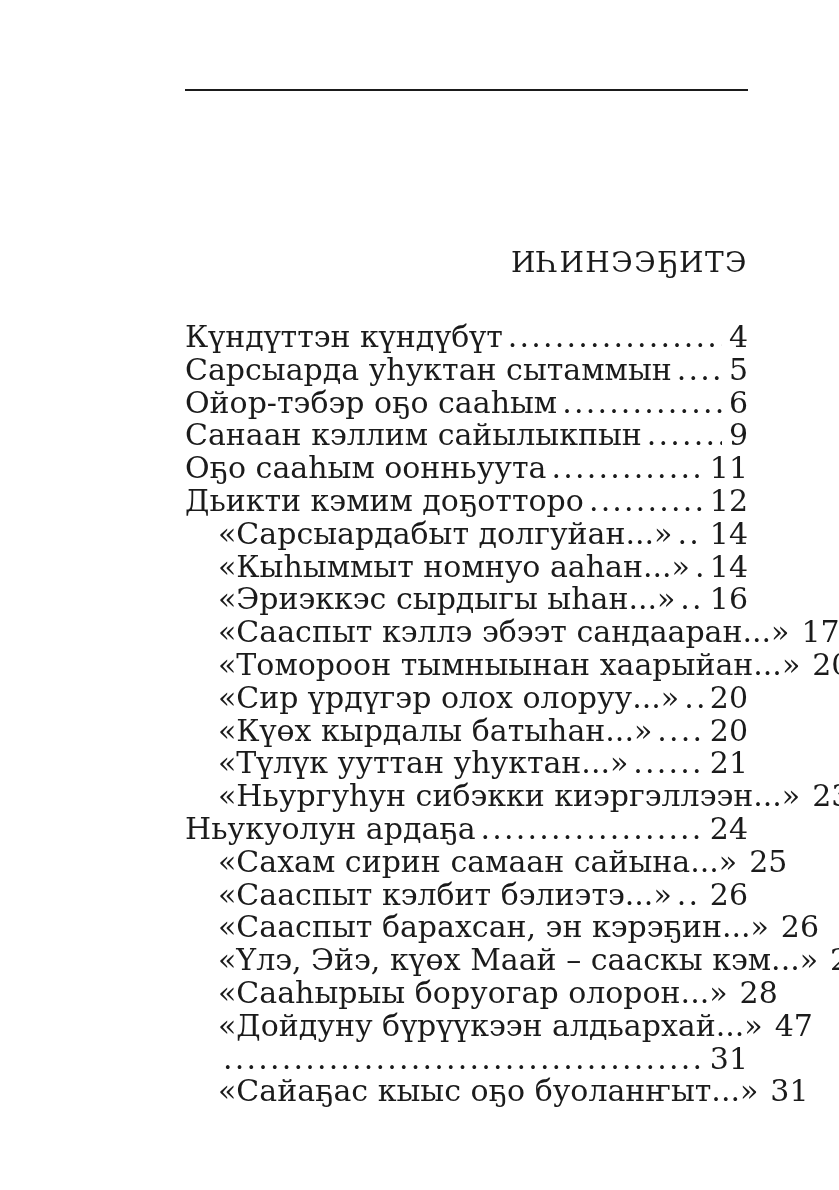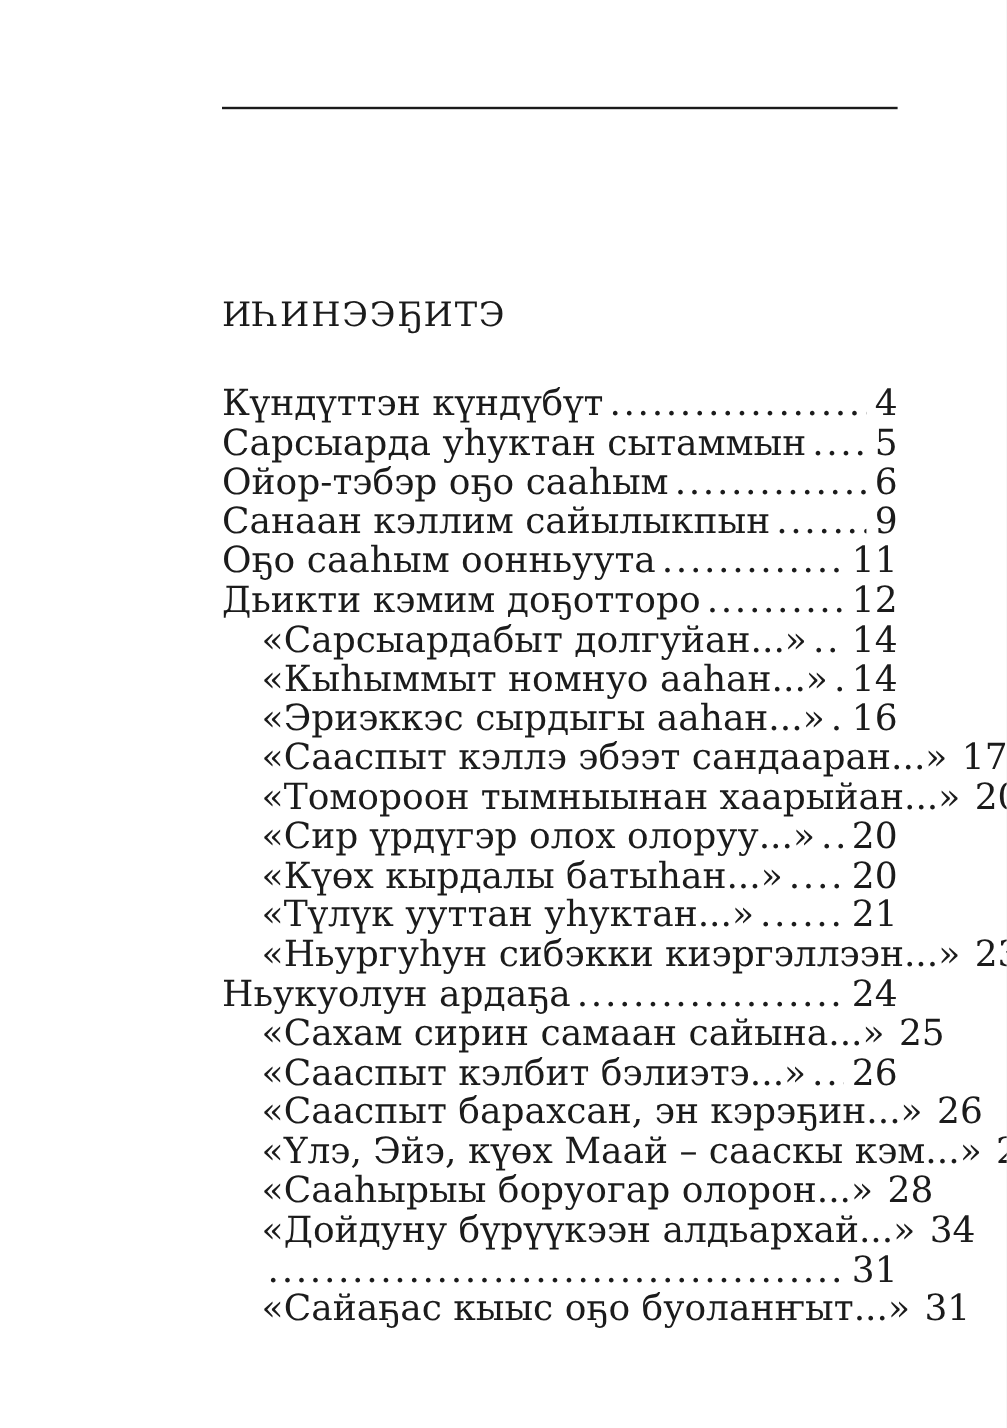--- a/index.html
+++ b/index.html
@@ -20,21 +20,21 @@
     top: 0;
     width: 563px;
   }
   .top-rule {
     margin-top: 89px;
     height: 2px;
     background: var(--text, #1a1a1a);
   }
   .toc-title {
     margin-top: 158px;
-    text-align: left;
+    text-align: right;
     font-size: 28px;
     font-weight: normal;
     letter-spacing: 1.5px;
     line-height: 1;
     color: var(--text, #1a1a1a);
   }
   .toc-list {
     margin-top: 44px;
   }
   .toc-row {
@@ -98,21 +98,21 @@
         <span class="entry-title">«Сарсыардабыт долгуйан...»</span>
           <span class="dot-leader">........................................................................................................................</span>
           <span class="entry-page">14</span>
       </div>
       <div class="toc-row indent">
         <span class="entry-title">«Кыһыммыт номнуо ааһан...»</span>
           <span class="dot-leader">........................................................................................................................</span>
           <span class="entry-page">14</span>
       </div>
       <div class="toc-row indent">
-        <span class="entry-title">«Эриэккэс сырдыгы ааһан...»</span>
+        <span class="entry-title">«Эриэккэс сырдыгы ыһан...»</span>
           <span class="dot-leader">........................................................................................................................</span>
           <span class="entry-page">16</span>
       </div>
       <div class="toc-row indent">
         <span class="entry-title">«Сааспыт кэллэ эбээт сандааран...»</span>
           <span class="dot-leader">........................................................................................................................</span>
           <span class="entry-page">17</span>
       </div>
       <div class="toc-row indent">
         <span class="entry-title">«Томороон тымныынан хаарыйан...»</span>
@@ -165,21 +165,21 @@
           <span class="entry-page">27</span>
       </div>
       <div class="toc-row indent">
         <span class="entry-title">«Сааһырыы боруогар олорон...»</span>
           <span class="dot-leader">........................................................................................................................</span>
           <span class="entry-page">28</span>
       </div>
       <div class="toc-row indent">
         <span class="entry-title">«Дойдуну бүрүүкээн алдьархай...»</span>
           <span class="dot-leader">........................................................................................................................</span>
-          <span class="entry-page">34</span>
+          <span class="entry-page">47</span>
       </div>
       <div class="toc-row indent">
           <span class="dot-leader">........................................................................................................................</span>
           <span class="entry-page">31</span>
       </div>
       <div class="toc-row indent">
         <span class="entry-title">«Сайаҕас кыыс оҕо буоланҥыт...»</span>
           <span class="dot-leader">........................................................................................................................</span>
           <span class="entry-page">31</span>
       </div>

